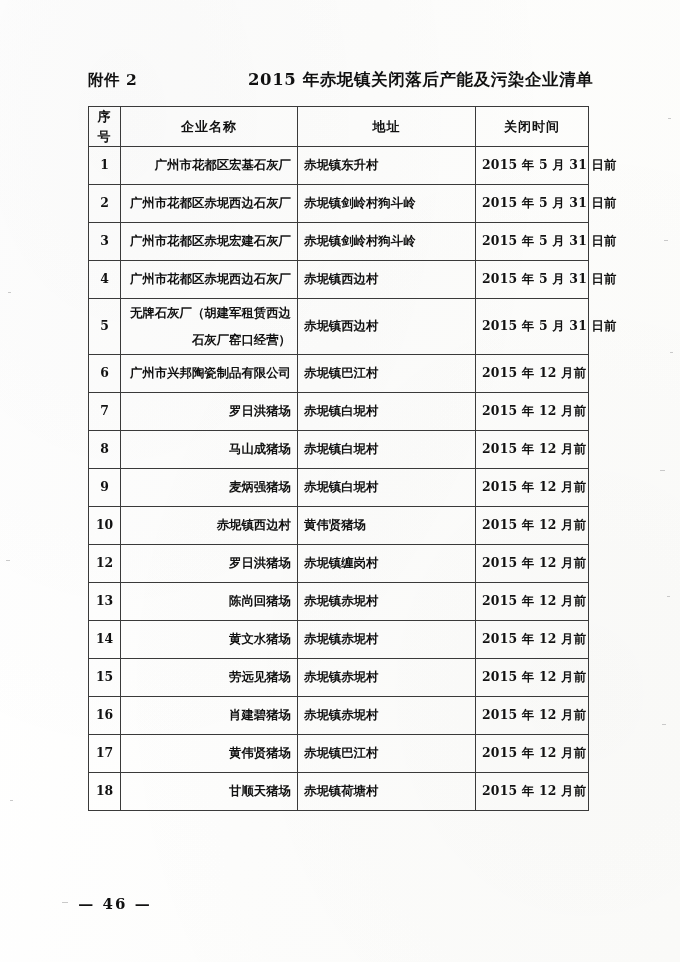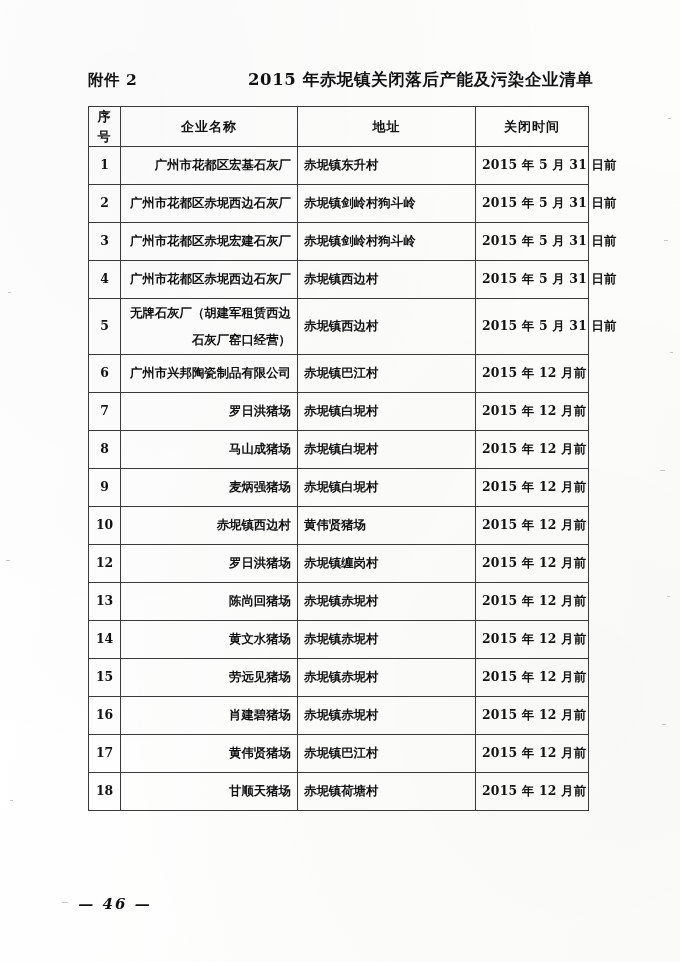--- a/index.html
+++ b/index.html
@@ -140,21 +140,20 @@
     width: 680px;
     text-align: center;
   }
   .folio {
     display: inline-block;
     font-size: 15px;
     font-weight: 700;
     letter-spacing: 2px;
     transform: translateX(-225px);
     white-space: nowrap;
-    font-style: italic;
   }
 </style>
 </head>
 <body>
 
 <div class="sheet">
 
   <div class="page-scan-tint"></div>
 
   <div class="edge-marks">

